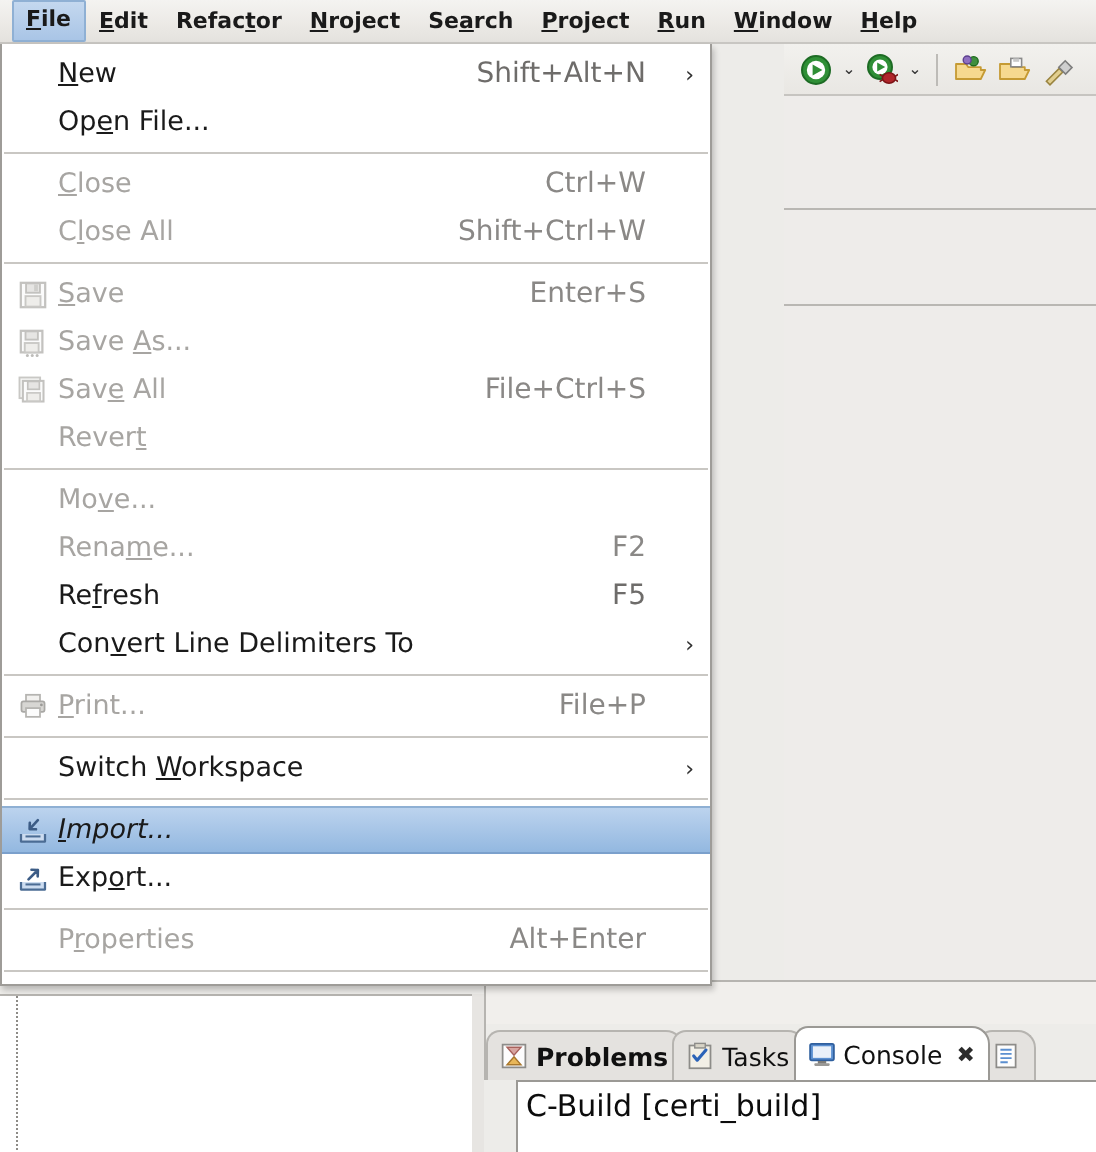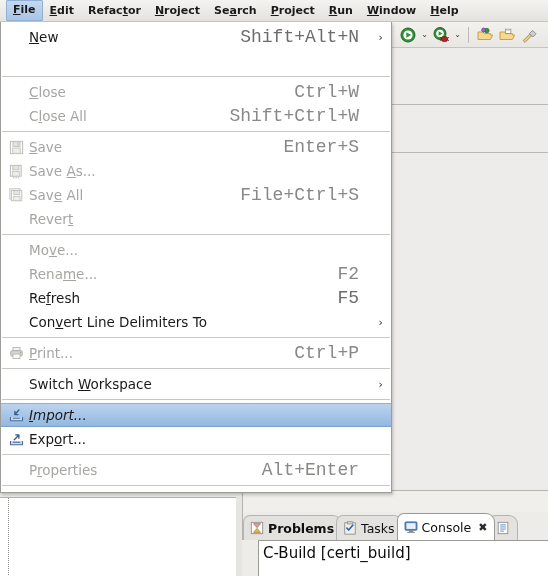--- a/index.html
+++ b/index.html
@@ -186,21 +186,21 @@
     padding: 3px 0 0 4px;
     font-size: 15px;
     color: #0c0c0c;
     margin-left: 16px;
   }
 
   
   #file-menu {
     position: absolute;
     left: 0px; top: 22px;
-    width: 392px;
+    width: 356px;
     background: #ffffff;
     border: 1px solid #9e9c98;
     border-top: none;
     box-sizing: border-box;
     box-shadow: 1px 2px 3px rgba(0,0,0,0.22);
     padding: 3px 0 3px 0;
     z-index: 50;
   }
   .mi {
     position: relative;
@@ -230,24 +230,23 @@
     justify-content: center;
     margin-left: 4px;
   }
   .mi-label {
     flex: 1;
     padding-left: 2px;
     white-space: nowrap;
   }
   .mi-accel {
     color: #8a8886;
-    font-size: 18px;
+    font-size: 14px;
     padding-left: 18px;
     white-space: nowrap;
-    font-family: Liberation Mono, monospace;
   }
   .mi:not(.disabled) .mi-accel { color: #6e6c6a; }
   .mi-sub {
     width: 14px;
     text-align: right;
     font-size: 11px;
     color: #2f2f2f;
     padding-left: 10px;
   }
   .mi.disabled .mi-sub { color: #b0aeab; }
@@ -352,20 +351,21 @@
 
   <div id="file-menu">
       <div class="mi">
         <span class="mi-icon"></span>
         <span class="mi-label"><span class="mn">N</span>ew</span>
         <span class="mi-accel">Shift+Alt+N</span>
         <span class="mi-sub">›</span>
       </div>
       <div class="mi">
         <span class="mi-icon"></span>
+        <span class="mi-label">Op<span class="mn">e</span>n File...</span>
         <span class="mi-accel"></span>
         <span class="mi-sub"></span>
       </div>
       <div class="mi-sep"></div>
       <div class="mi disabled">
         <span class="mi-icon"></span>
         <span class="mi-label"><span class="mn">C</span>lose</span>
         <span class="mi-accel">Ctrl+W</span>
         <span class="mi-sub"></span>
       </div>
@@ -452,21 +452,21 @@
       <div class="mi disabled">
         <span class="mi-icon">
           <svg width="15" height="14" viewBox="0 0 16 16">
             <rect x="4" y="1.6" width="8" height="4" fill="#f2f1ef" stroke="#b5b4b1" stroke-width="1"></rect>
             <rect x="1.4" y="5.4" width="13.2" height="6" rx="1.2" fill="#d7d6d3" stroke="#a9a8a5" stroke-width="1"></rect>
             <rect x="4" y="9.2" width="8" height="5" fill="#fcfcfc" stroke="#b5b4b1" stroke-width="1"></rect>
             <circle cx="12.8" cy="7.4" r="0.8" fill="#9b9a97"></circle>
           </svg>
         </span>
         <span class="mi-label"><span class="mn">P</span>rint...</span>
-        <span class="mi-accel">Ctrl+P</span>
+        <span class="mi-accel">File+P</span>
         <span class="mi-sub"></span>
       </div>
       <div class="mi-sep"></div>
       <div class="mi">
         <span class="mi-icon"></span>
         <span class="mi-label">Switch <span class="mn">W</span>orkspace</span>
         <span class="mi-accel"></span>
         <span class="mi-sub">›</span>
       </div>
       <div class="mi-sep"></div>

